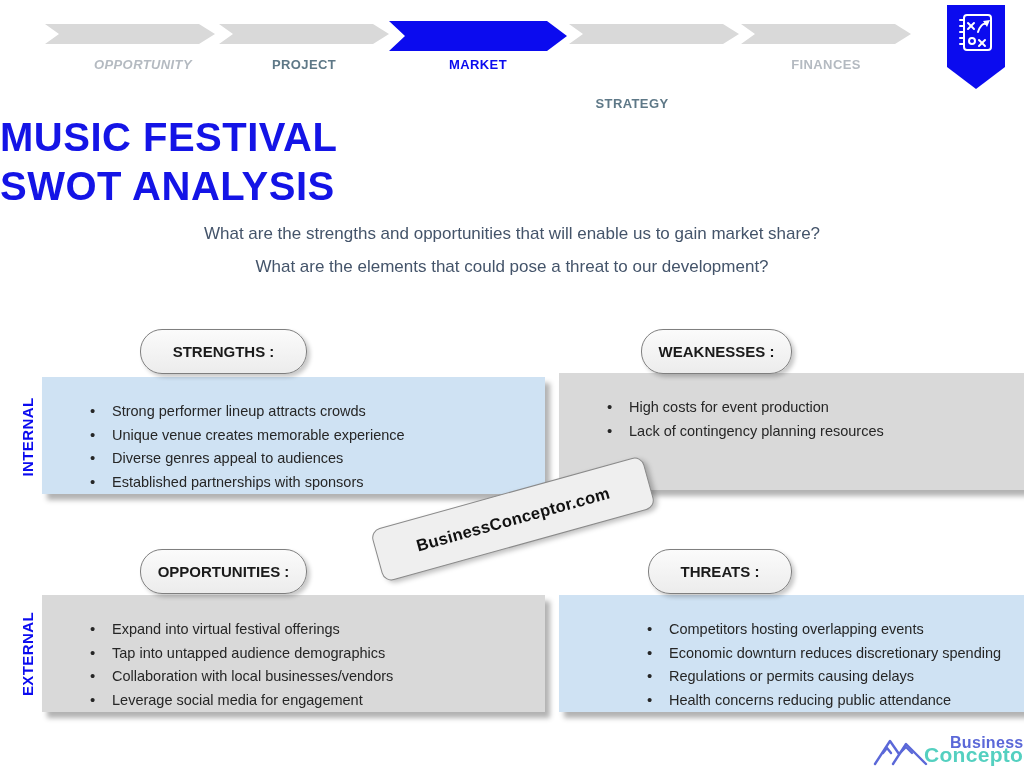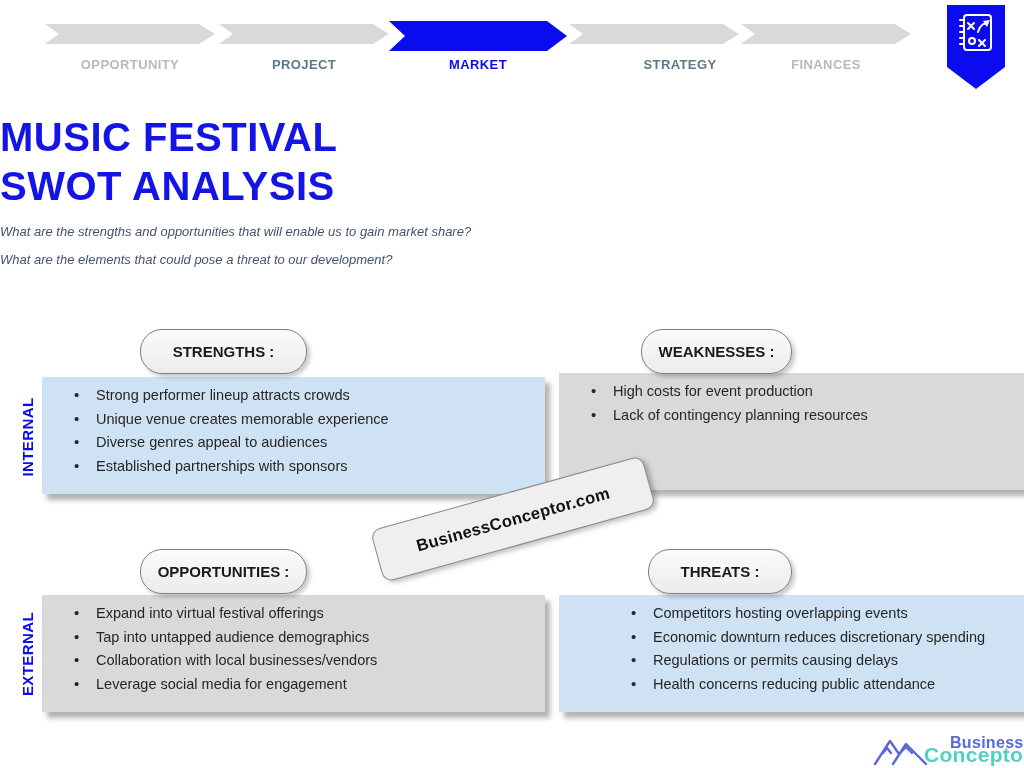--- a/index.html
+++ b/index.html
@@ -15,22 +15,22 @@
     clip-path:polygon(0 0, calc(100% - 20px) 0, 100% 50%, calc(100% - 20px) 100%, 0 100%, 16px 50%);}
   .step-label{position:absolute;top:57px;width:160px;text-align:center;
     font-size:13px;font-weight:bold;letter-spacing:.4px;color:var(--step-muted);}
   .step-label.slate{color:var(--step-slate);text-align:center;}
   .step-label.active{color:var(--accent-blue);}
   
   .bookmark{position:absolute;left:947px;top:5px;width:58px;height:86px;}
   
   .title{position:absolute;left:0;top:113px;width:919px;text-align:left;
     color:var(--title-blue);font-size:40px;font-weight:bold;line-height:49px;letter-spacing:.5px;}
-  .subtitle{position:absolute;left:0;top:224px;width:1024px;
-    color:var(--subtitle-gray);font-size:13px;font-style:italic;}
+  .subtitle{position:absolute;left:0;top:224px;width:1024px;text-align:center;
+    color:var(--subtitle-gray);font-size:17px;}
   .subtitle div{margin-bottom:13px;}
   
   .rotlabel{position:absolute;width:120px;height:24px;transform:rotate(-90deg);transform-origin:center;
     color:var(--accent-blue);font-weight:bold;font-size:15px;letter-spacing:.4px;text-align:center;line-height:24px;}
   .rotlabel.internal{left:-32px;top:425px;}
   .rotlabel.external{left:-32px;top:642px;}
   
   .label-box{position:absolute;height:43px;border:1.5px solid var(--label-box-border);border-radius:22px;
     background:linear-gradient(180deg,#fbfbfb 0%,#ececec 100%);
     box-shadow:3px 3px 4px rgba(0,0,0,.22);
@@ -40,21 +40,21 @@
   .label-box.opportunities{left:140px;top:549px;width:165px;}
   .label-box.threats{left:648px;top:549px;width:142px;}
   
   .panel{position:absolute;width:503px;height:117px;box-shadow:5px 6px 5px rgba(0,0,0,.3);z-index:1;}
   .panel.blue{background:var(--panel-blue);}
   .panel.gray{background:var(--panel-gray);}
   .panel.strengths{left:42px;top:377px;}
   .panel.weaknesses{left:559px;top:373px;width:519px;}
   .panel.opportunities{left:42px;top:595px;}
   .panel.threats{left:559px;top:595px;width:465px;padding-left:40px;}
-  .panel ul{margin:0;padding:10px 10px 0 24px;list-style:none;}
+  .panel ul{margin:16px;padding:10px 10px 0 24px;list-style:none;}
   .panel li{position:relative;padding-left:30px;font-size:14.5px;color:var(--bullet-text);
     line-height:17px;margin-bottom:6.5px;}
   .panel li::before{content:"\2022";position:absolute;left:8px;top:-1px;font-size:15px;color:var(--bullet-text);}
   
   .watermark{position:absolute;left:372px;top:492px;width:280px;height:52px;
     border:1.5px solid #8a8a8a;border-radius:10px;background:#efefef;
     box-shadow:3px 3px 5px rgba(0,0,0,.25);
     transform:rotate(-15.5deg);z-index:5;
     font-size:16.5px;font-weight:bold;color:var(--watermark-text);text-align:center;line-height:52px;letter-spacing:.3px;}
   
@@ -68,24 +68,24 @@
 
 <div class="slide">
 
   <div>
     <div class="chev gray" style="left:45px;"></div>
     <div class="chev gray" style="left:219px;"></div>
     <div class="chev active" style="left:389px;"></div>
     <div class="chev gray" style="left:569px;"></div>
     <div class="chev gray" style="left:741px;"></div>
 
-    <div class="step-label" style="left:50px;">OPPORTUNITY</div>
+    <div class="step-label" style="left:63px;font-style:italic;">OPPORTUNITY</div>
     <div class="step-label slate" style="left:224px;">PROJECT</div>
     <div class="step-label active" style="left:398px;">MARKET</div>
-    <div class="step-label slate" style="left:600px;">STRATEGY</div>
+    <div class="step-label slate" style="left:552px;margin-top:39px;">STRATEGY</div>
     <div class="step-label" style="left:746px;">FINANCES</div>
   </div>
 
   <div class="bookmark">
     <svg width="58" height="86" viewBox="0 0 58 86">
       <polygon points="0,0 58,0 58,62 29,84 0,62" fill="#0b0bef"></polygon>
       <g stroke="#ffffff" fill="none" stroke-width="2" stroke-linecap="round">
         <rect x="17" y="10" width="27" height="35" rx="3"></rect>
         <line x1="13" y1="15" x2="17" y2="15"></line>
         <line x1="13" y1="21" x2="17" y2="21"></line>

